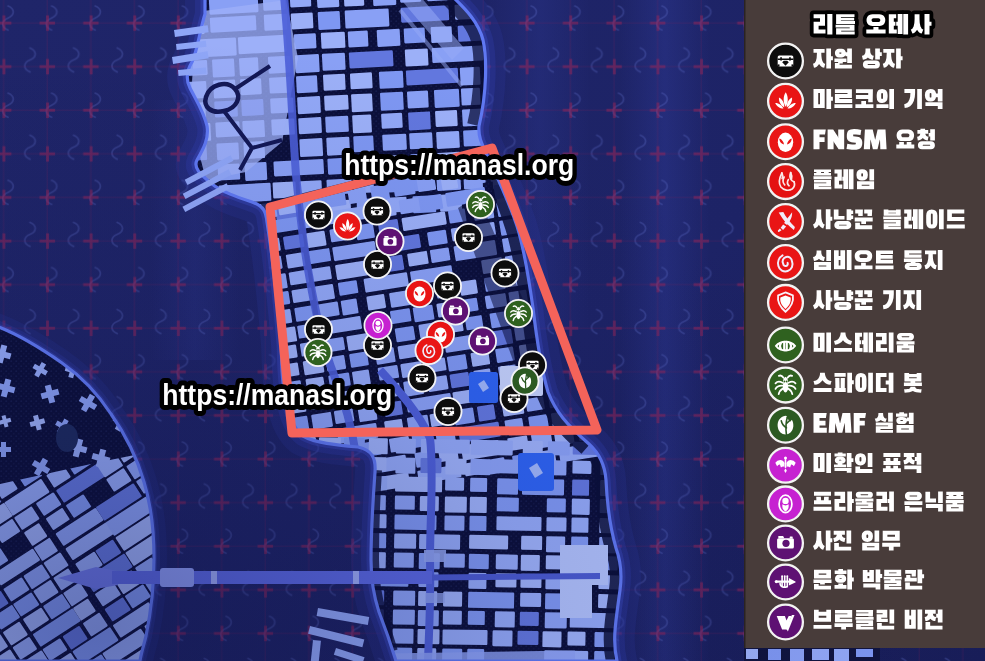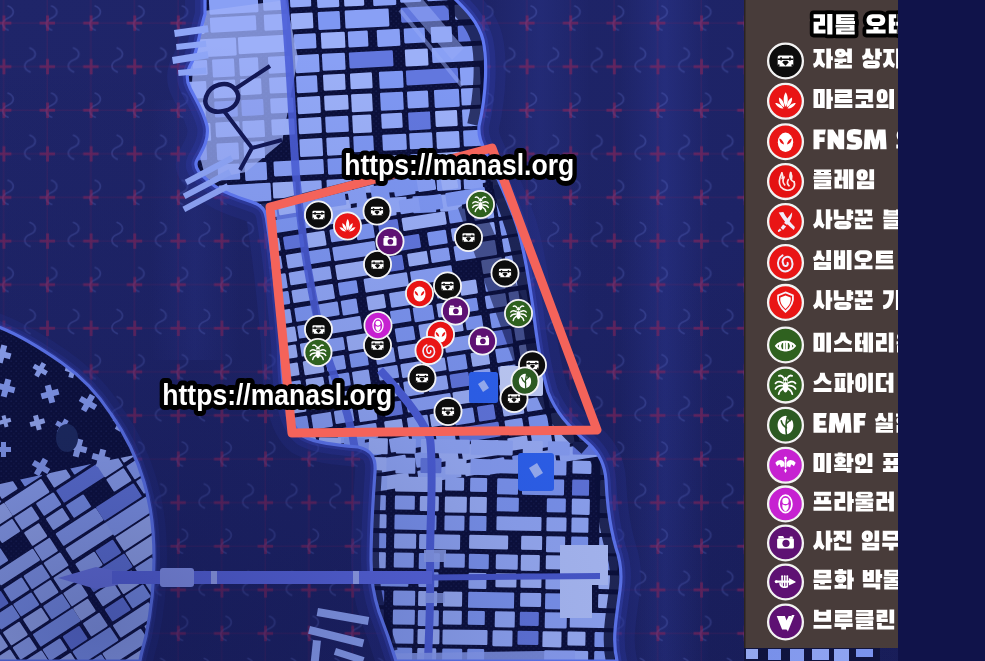--- a/index.html
+++ b/index.html
@@ -1,15 +1,15 @@
 <!DOCTYPE html>
 <html><head><meta charset="utf-8">
 <style>
 html,body{margin:0;padding:0;background:#10134a;}
-#stage{position:relative;width:898px;height:661px;overflow:hidden;font-family:"Liberation Sans",sans-serif;}
+#stage{position:relative;width:985px;height:661px;overflow:hidden;font-family:"Liberation Sans",sans-serif;}
 </style></head>
 <body>
 <div id="stage">
 <svg width="985" height="661" viewBox="0 0 985 661" xmlns="http://www.w3.org/2000/svg">
 <defs>
 <linearGradient id="waterg" x1="0" y1="0" x2="1" y2="1">
 <stop offset="0" stop-color="#1f2569"></stop>
           <stop offset="0.55" stop-color="#1d2366"></stop>
           <stop offset="1" stop-color="#181d58"></stop>
 </linearGradient>

